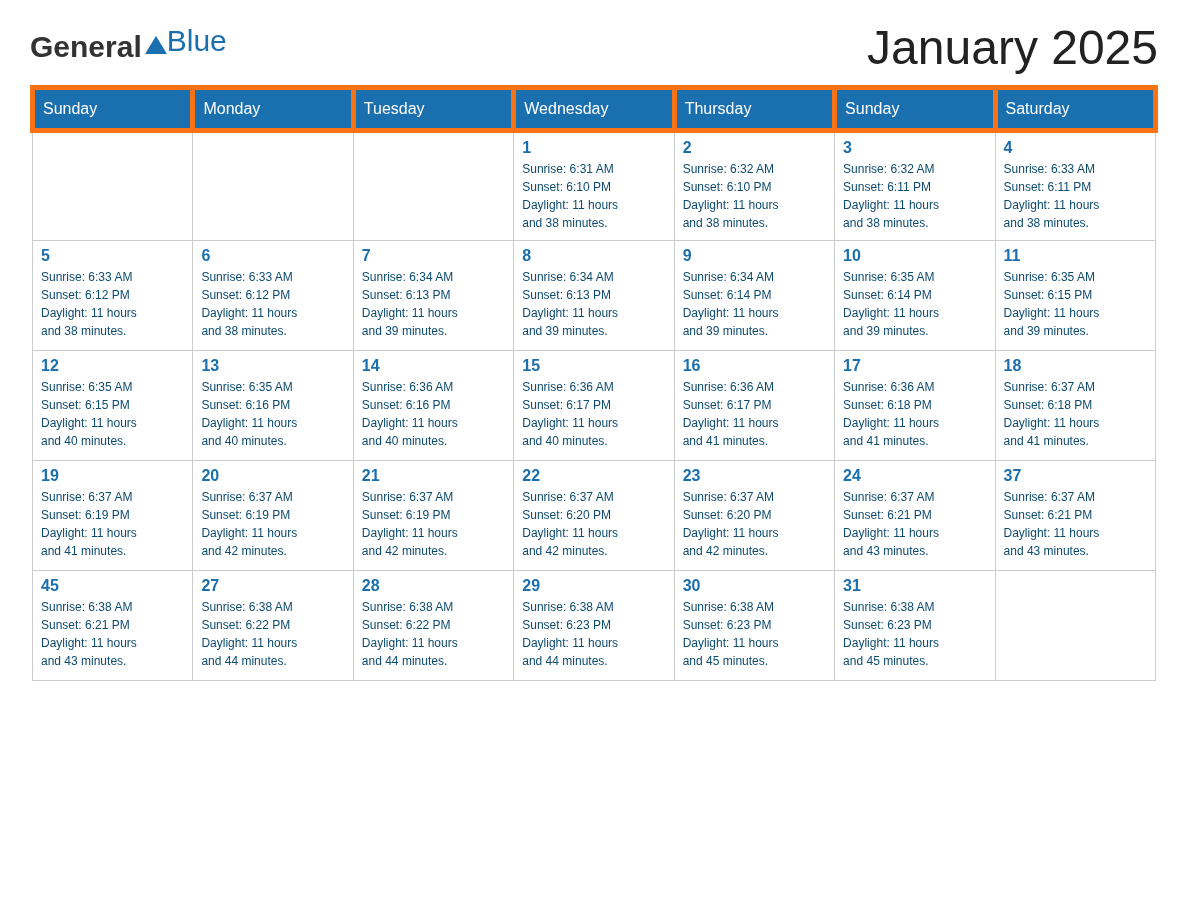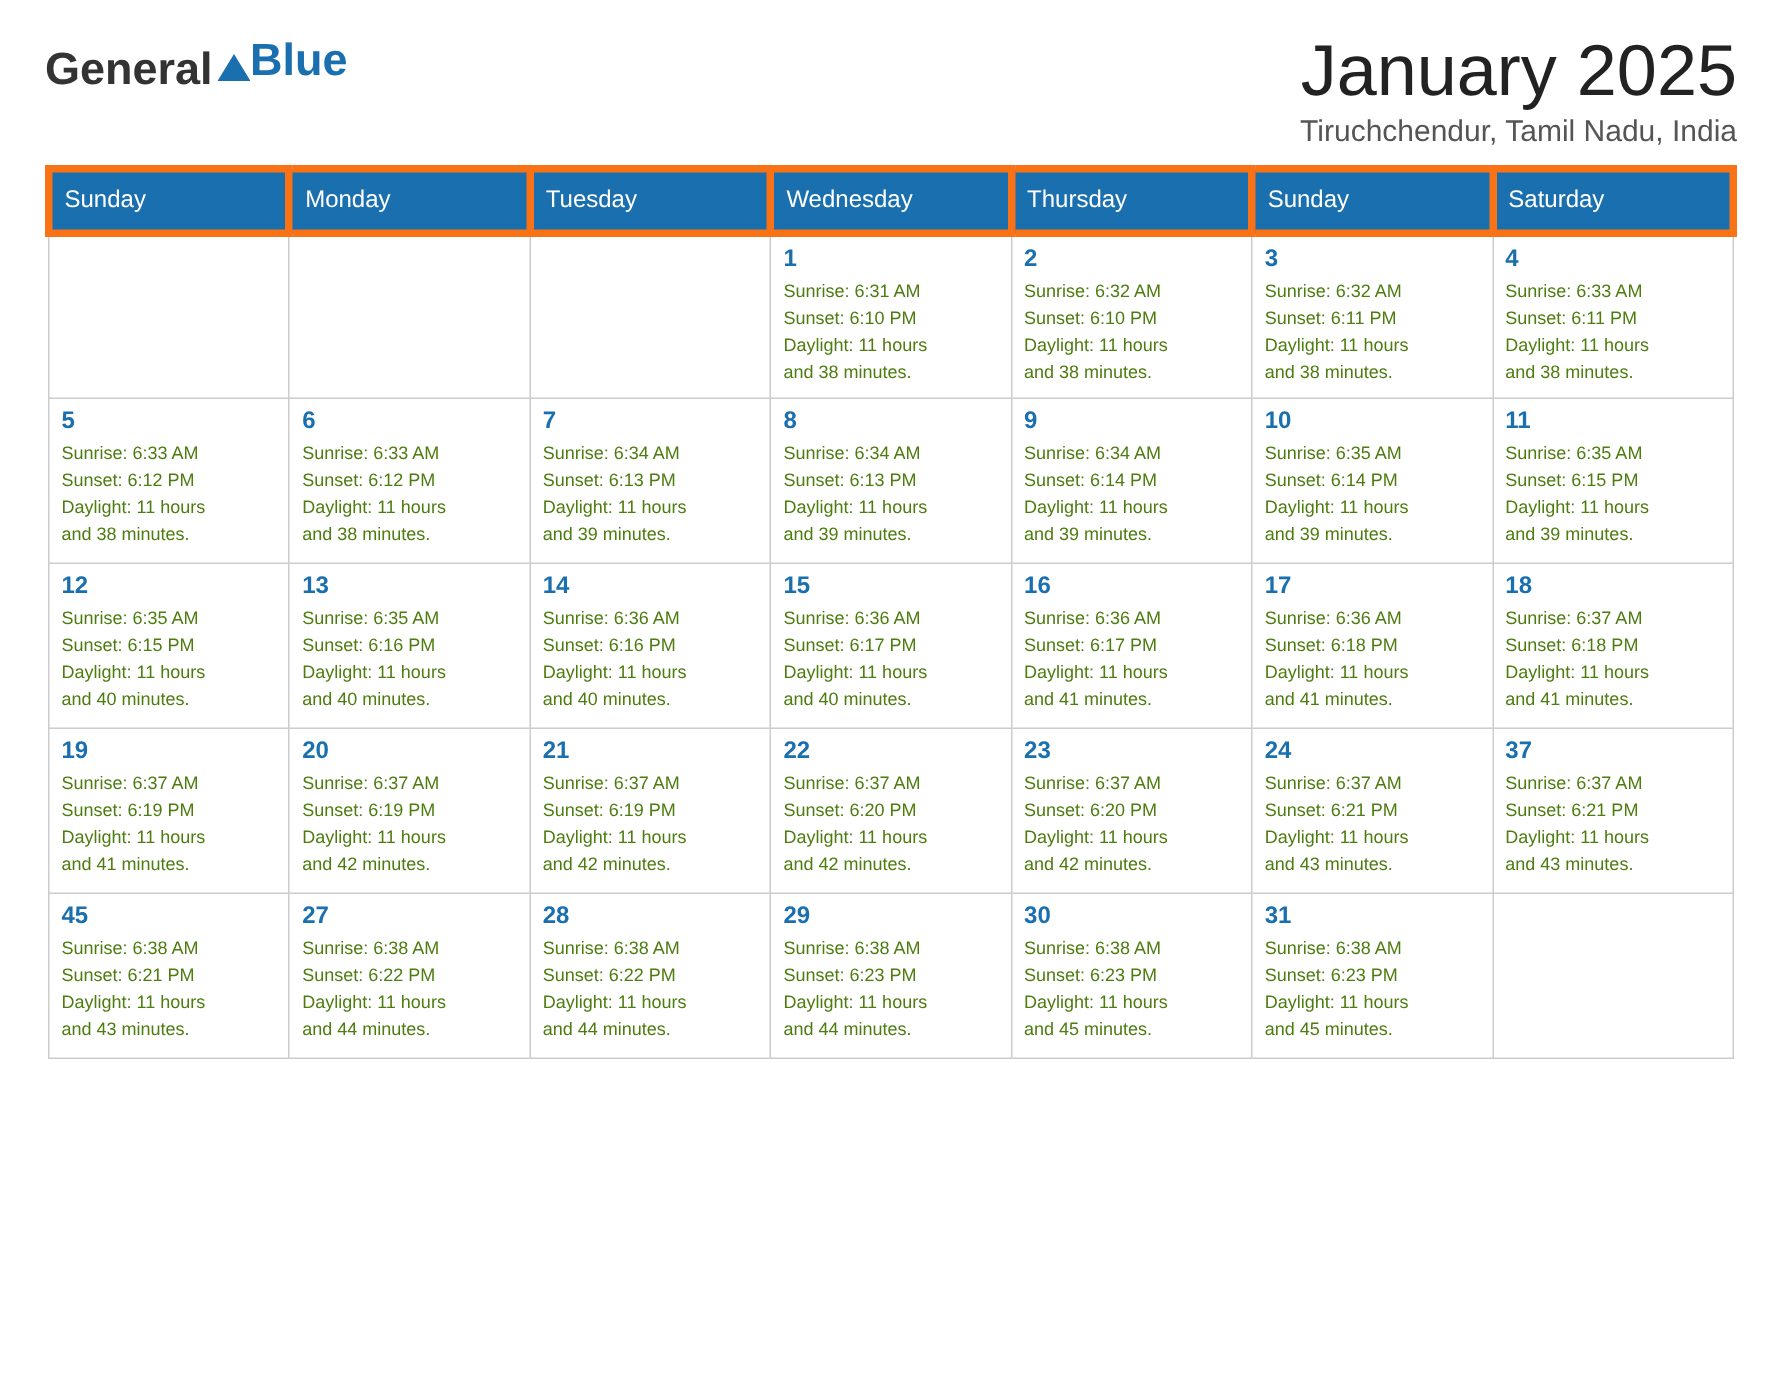--- a/index.html
+++ b/index.html
@@ -59,45 +59,44 @@
     }
     .day-number {
       font-size: 16px;
       color: #1a6faf;
       font-weight: bold;
       display: block;
       margin-bottom: 3px;
     }
     .day-info {
       font-size: 12px;
-      color: #4d7c0f;
+      color: #0c4a6e;
       line-height: 1.5;
     }
     .empty-cell {
       background: #fff;
     }
   </style>
 </head>
 <body>
 
 <div class="header">
   <div class="logo">
     <div style="display:flex; align-items:flex-start;">
       <div style="display:flex; align-items:center;">
         <span style="font-size:30px; font-weight:bold; color:#333;">General</span>
         <svg width="22" height="22" viewBox="0 0 22 22" style="margin-left:3px; margin-top:-4px;">
           <polygon points="11,2 22,20 0,20" fill="#1a6faf"></polygon>
         </svg>
       </div>
-      <span style="font-size:30px; font-weight:bold; color:#1a6faf; margin-top:-6px; margin-left:0;">Blue</span>
+      <span style="font-size:30px; font-weight:normal; color:#1a6faf; margin-top:-6px; margin-left:0;">Blue</span>
     </div>
   </div>
   <div class="title-area">
     <div class="month-title">January 2025</div>
-    <div class="location-title">Tiruchchendur, Tamil Nadu, India</div>
   </div>
 </div>
 
 <table class="calendar-table">
   <thead>
     <tr>
     <th>Sunday</th>
         <th>Monday</th>
         <th>Tuesday</th>
         <th>Wednesday</th>

